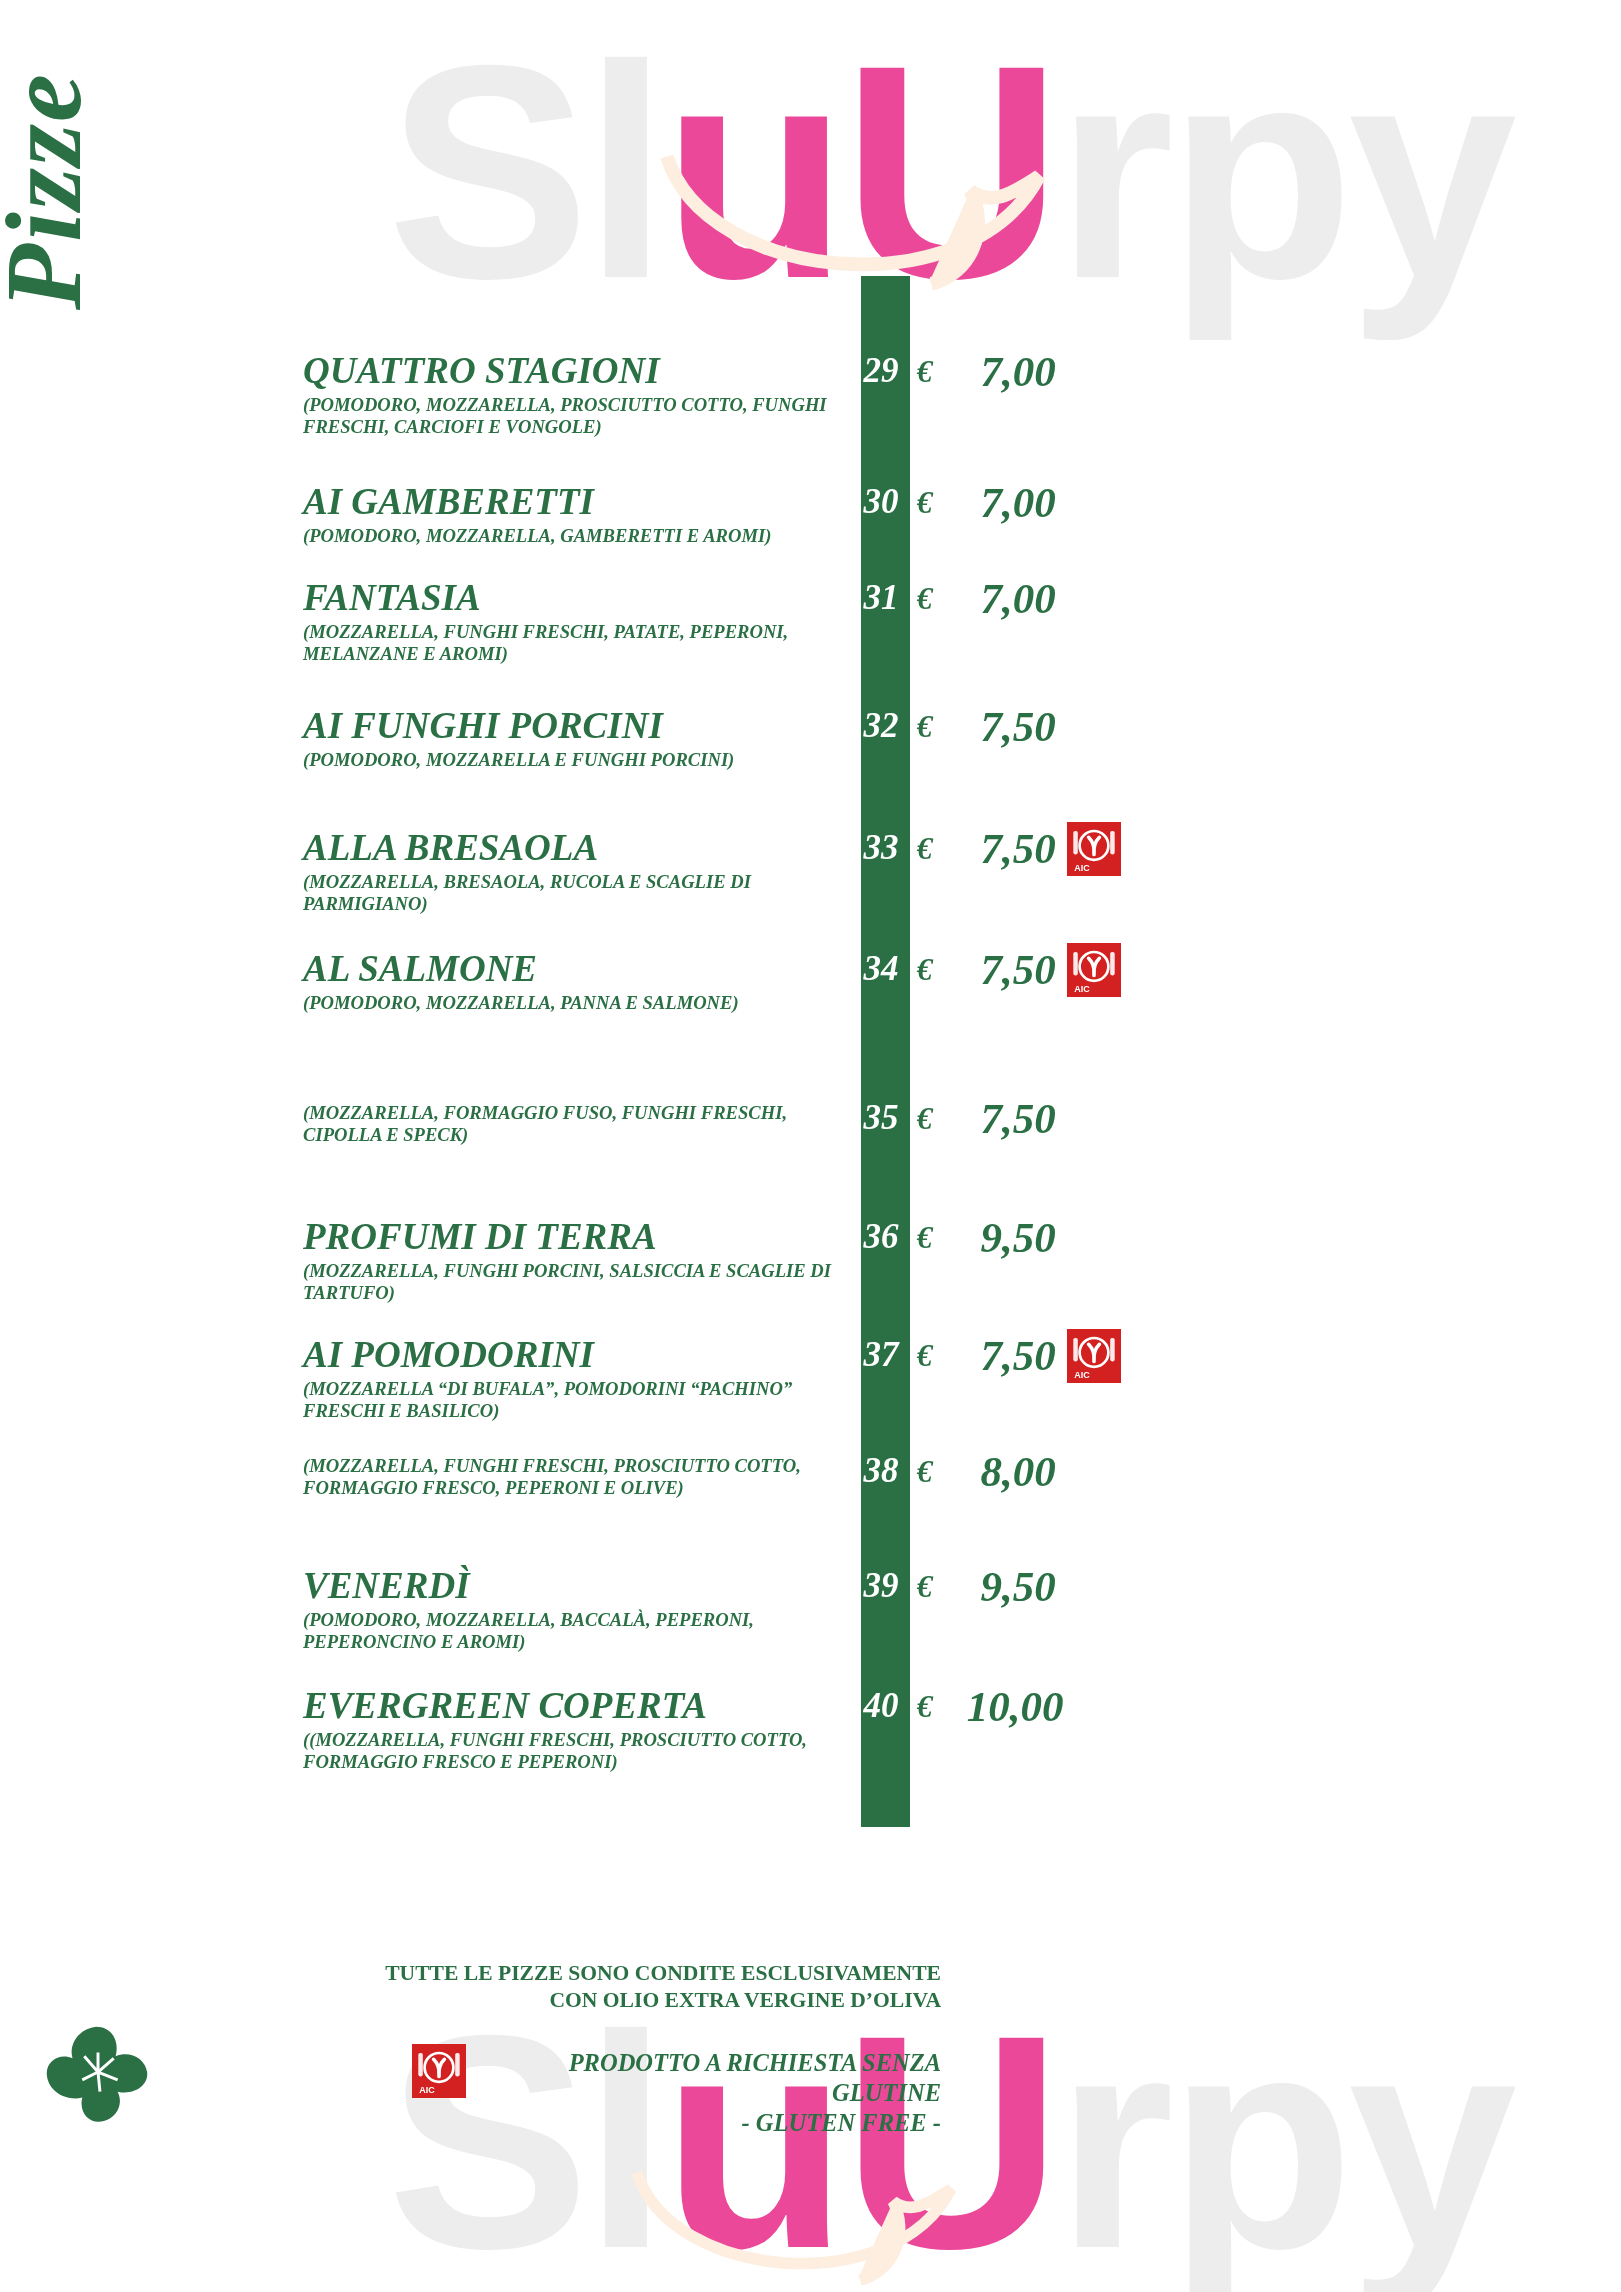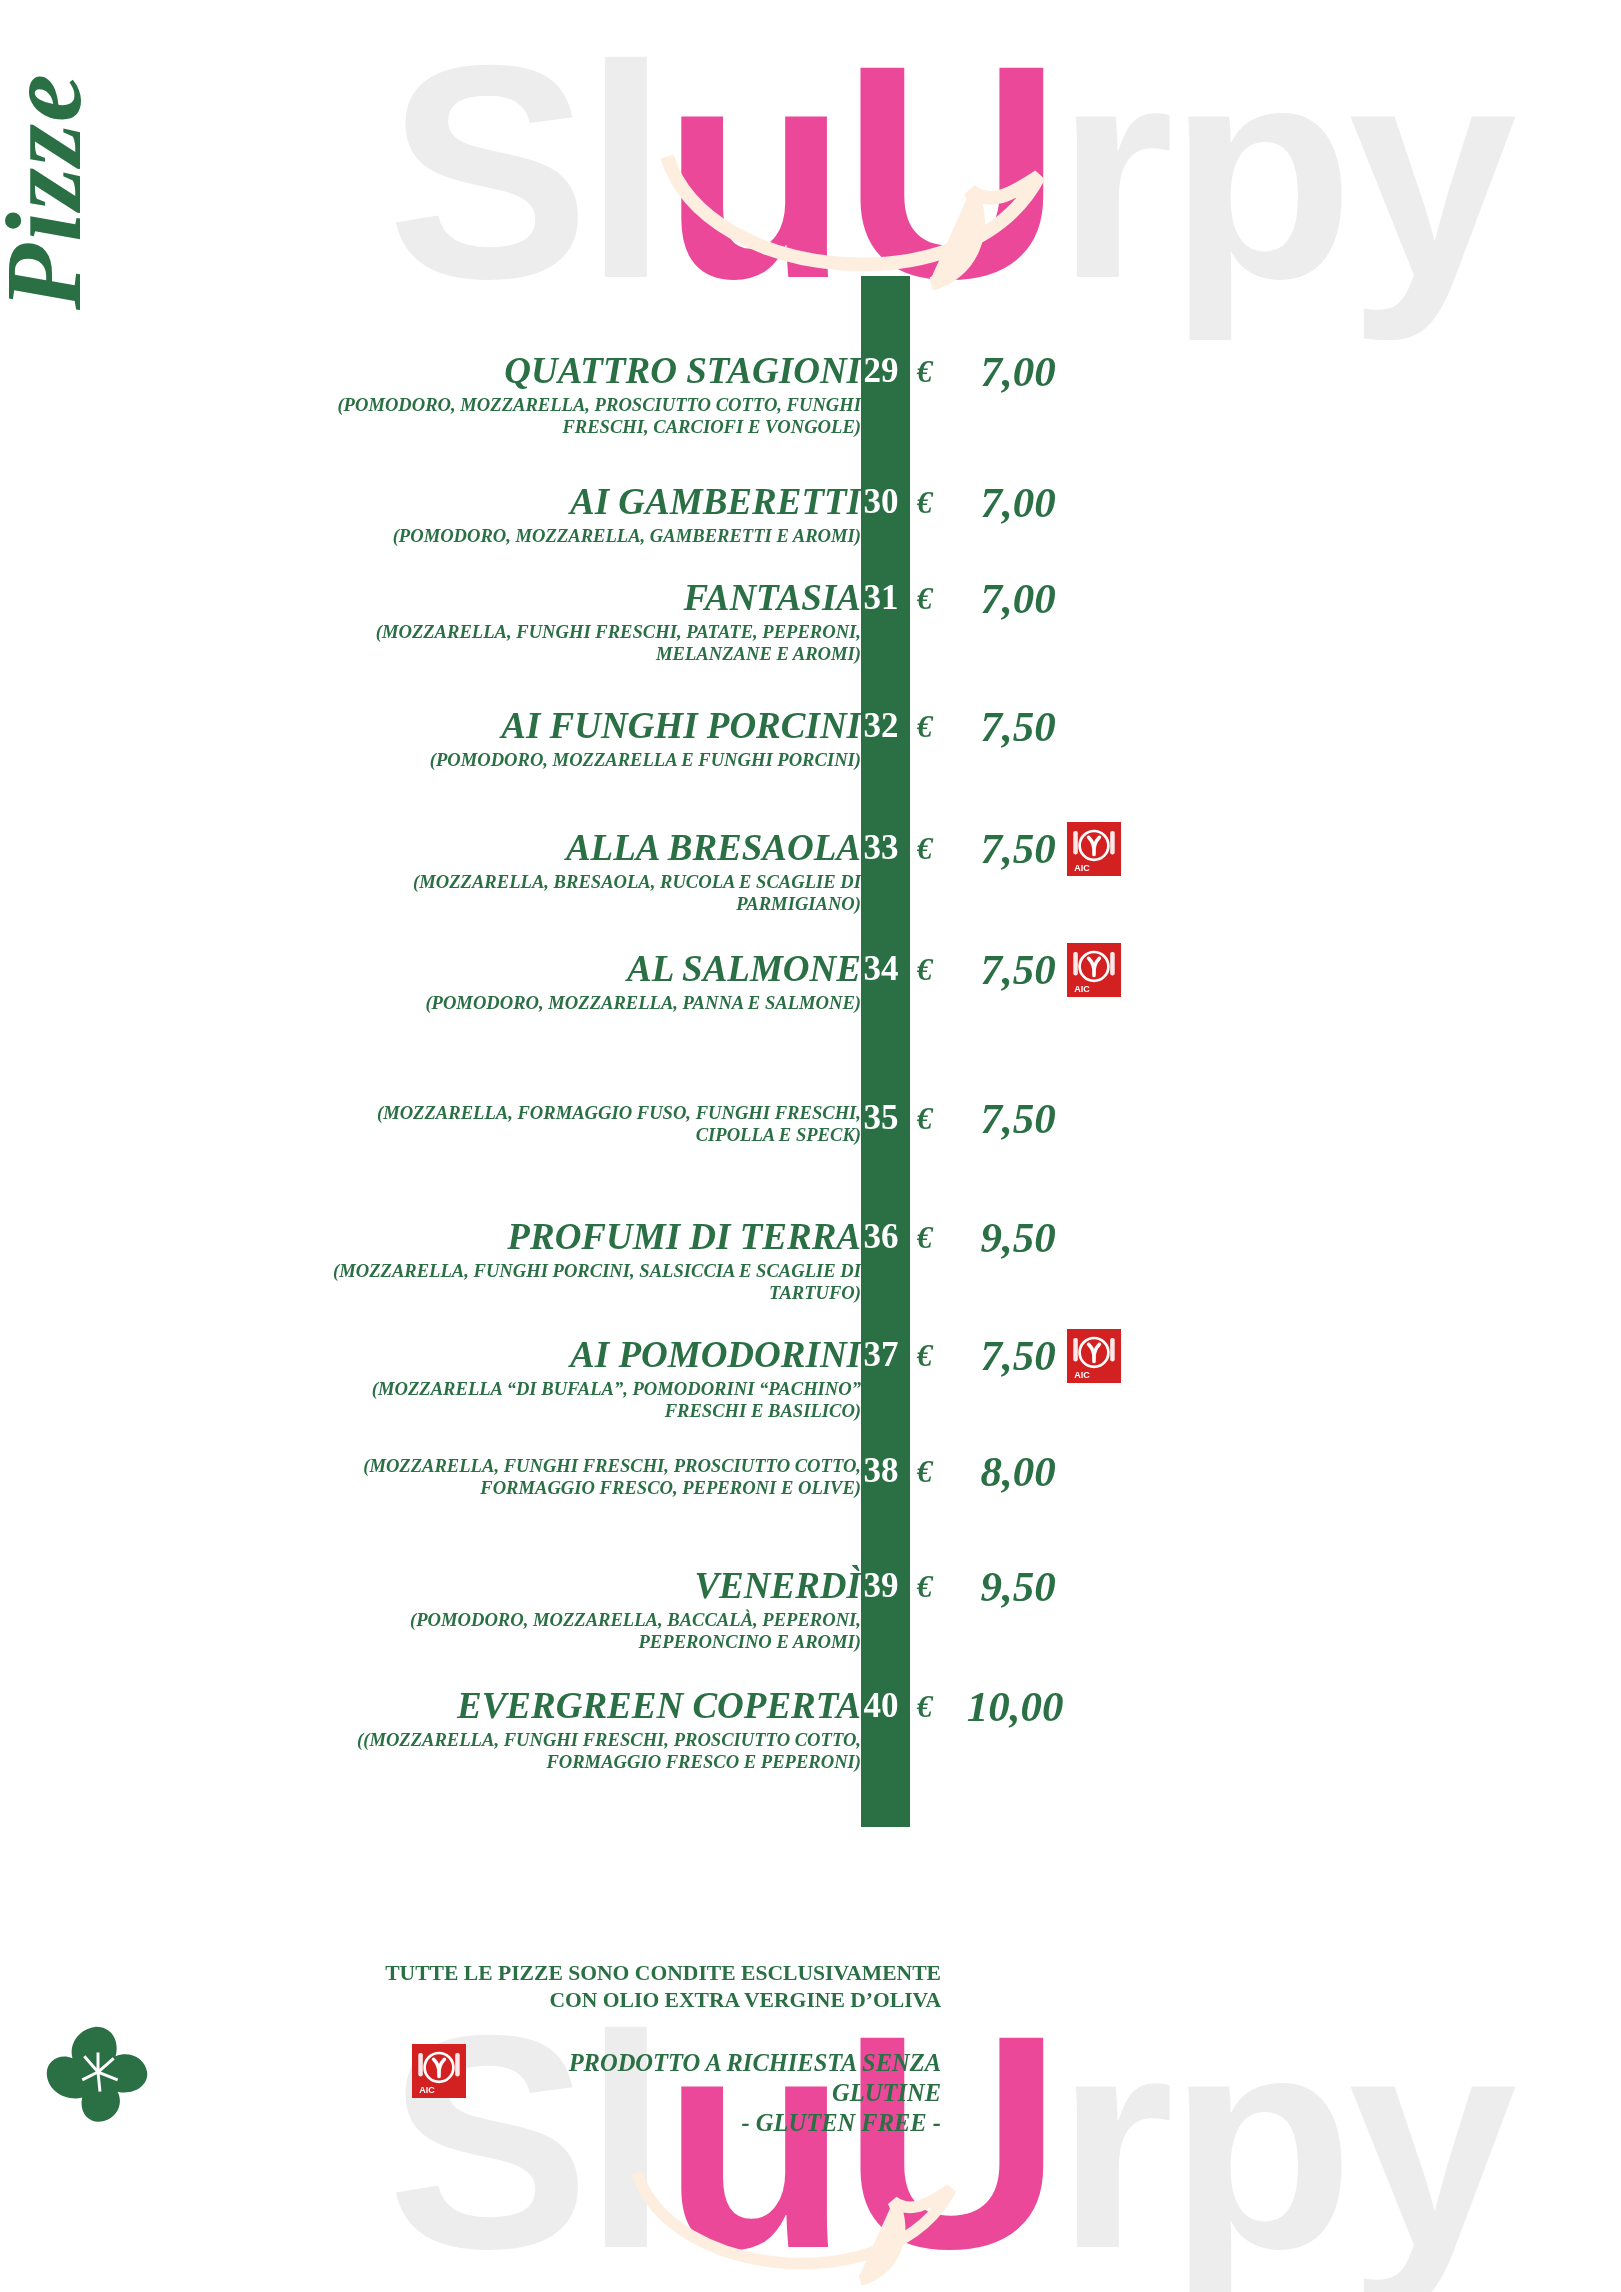--- a/index.html
+++ b/index.html
@@ -32,34 +32,34 @@
   
   .greenbar{
     position:absolute;left:861px;top:276px;width:49px;height:1551px;
     background:#2a7044;
   }
 
   
   .menu{position:absolute;left:0;top:0;width:1621px;}
   .row{position:absolute;left:294px;width:1078px;}
   .row .namecol{
-    position:absolute;left:0;top:0;width:567px;text-align:right;
+    position:absolute;left:9px;top:0;width:567px;text-align:left;
   }
   .iname{
     font-family:"Liberation Serif",serif;font-weight:700;font-style:italic;
     font-size:37px;line-height:39px;color:#2a7044;letter-spacing:0px;
     white-space:nowrap;
   }
   .idesc{
     font-family:"Liberation Serif",serif;font-weight:700;font-style:italic;
     font-size:18.6px;line-height:22.5px;color:#2a7044;margin-top:3.9px;
   }
   .inum{
     position:absolute;left:567px;top:-2px;width:40px;text-align:center;
-    font-family:"Liberation Serif",serif;font-weight:700;
+    font-family:"Liberation Serif",serif;font-weight:700;font-style:italic;
     font-size:35px;line-height:43px;color:#ffffff;
   }
   .ieur{
     position:absolute;left:623px;top:0px;
     font-family:"Liberation Serif",serif;font-weight:700;font-style:italic;
     font-size:31px;line-height:41px;color:#2a7044;
   }
   .iprice{
     position:absolute;left:659px;top:0px;width:147px;text-align:left;
     font-family:"Liberation Serif",serif;font-weight:700;font-style:italic;

